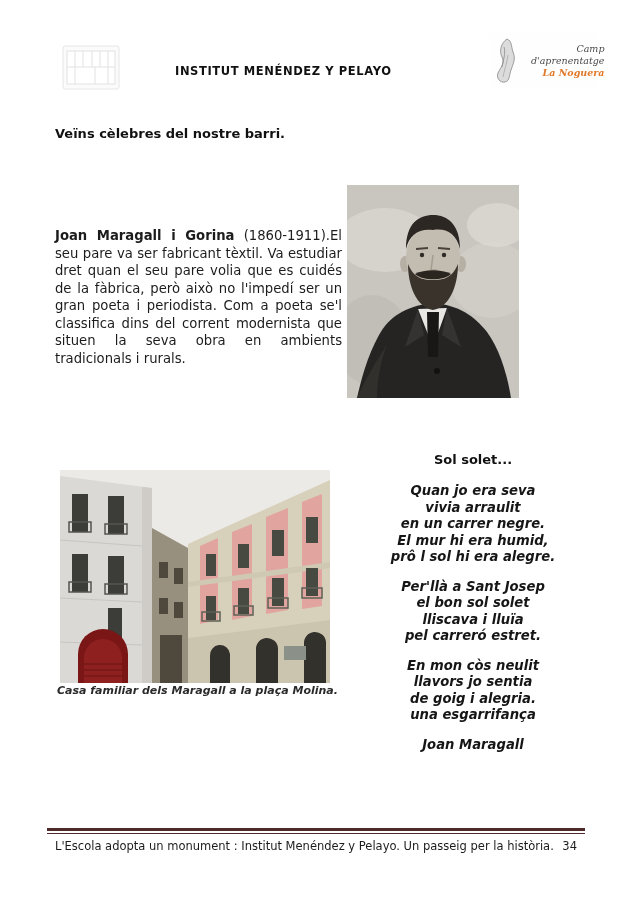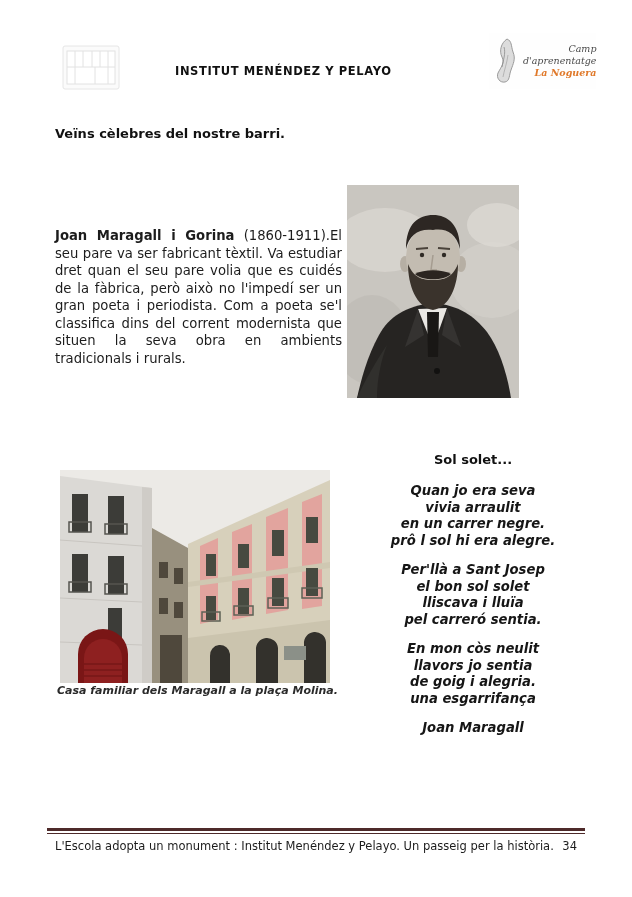--- a/index.html
+++ b/index.html
@@ -14,21 +14,21 @@
     position:absolute;left:135px;top:64px;font-size:11.5px;font-weight:bold;
     letter-spacing:0.6px;color:#111;margin-left:40px;
   }
   .camp-logo{
     position:absolute;left:489px;top:33px;width:107px;height:56px;
     display:flex;align-items:center;background:#fefefe;
   }
   .camp-sketch{width:34px;height:52px;flex:0 0 auto;}
   .camp-text{
     flex:1;text-align:right;font-family:"DejaVu Serif","Liberation Serif",serif;
-    font-style:italic;font-size:9.5px;line-height:12px;color:#4a4a4a;padding-right:2px;
+    font-style:italic;font-size:9.5px;line-height:12px;color:#4a4a4a;padding-right:2px;margin-left:8px;
   }
   .camp-text .accent{font-weight:bold;}
   
   .main-heading{position:absolute;left:55px;top:126px;font-size:13px;font-weight:bold;color:#111;}
   
   .article{
     position:absolute;left:55px;top:227px;width:287px;
     font-size:13.2px;line-height:17.5px;text-align:justify;color:#1c1c1c;
   }
   .article .lead{font-weight:bold;}
@@ -199,27 +199,28 @@
   </svg>
 
   <div class="building-caption">Casa familiar dels Maragall a la plaça Molina.</div>
 
   <div class="poem">
     <div class="poem-title">Sol solet...</div>
     <div class="stanza">
       <div>Quan jo era seva</div>
       <div>vivia arraulit</div>
       <div>en un carrer negre.</div>
+      <div>El mur hi era humid,</div>
       <div>prô l sol hi era alegre.</div>
     </div>
     <div class="stanza">
       <div>Per'llà a Sant Josep</div>
       <div>el bon sol solet</div>
       <div>lliscava i lluïa</div>
-      <div>pel carreró sentia.</div>
+      <div>pel carreró estret.</div>
     </div>
     <div class="stanza">
       <div>En mon còs neulit</div>
       <div>llavors jo sentia</div>
       <div>de goig i alegria.</div>
       <div>una esgarrifança</div>
     </div>
     <div class="poem-signature">Joan Maragall</div>
   </div>
 

